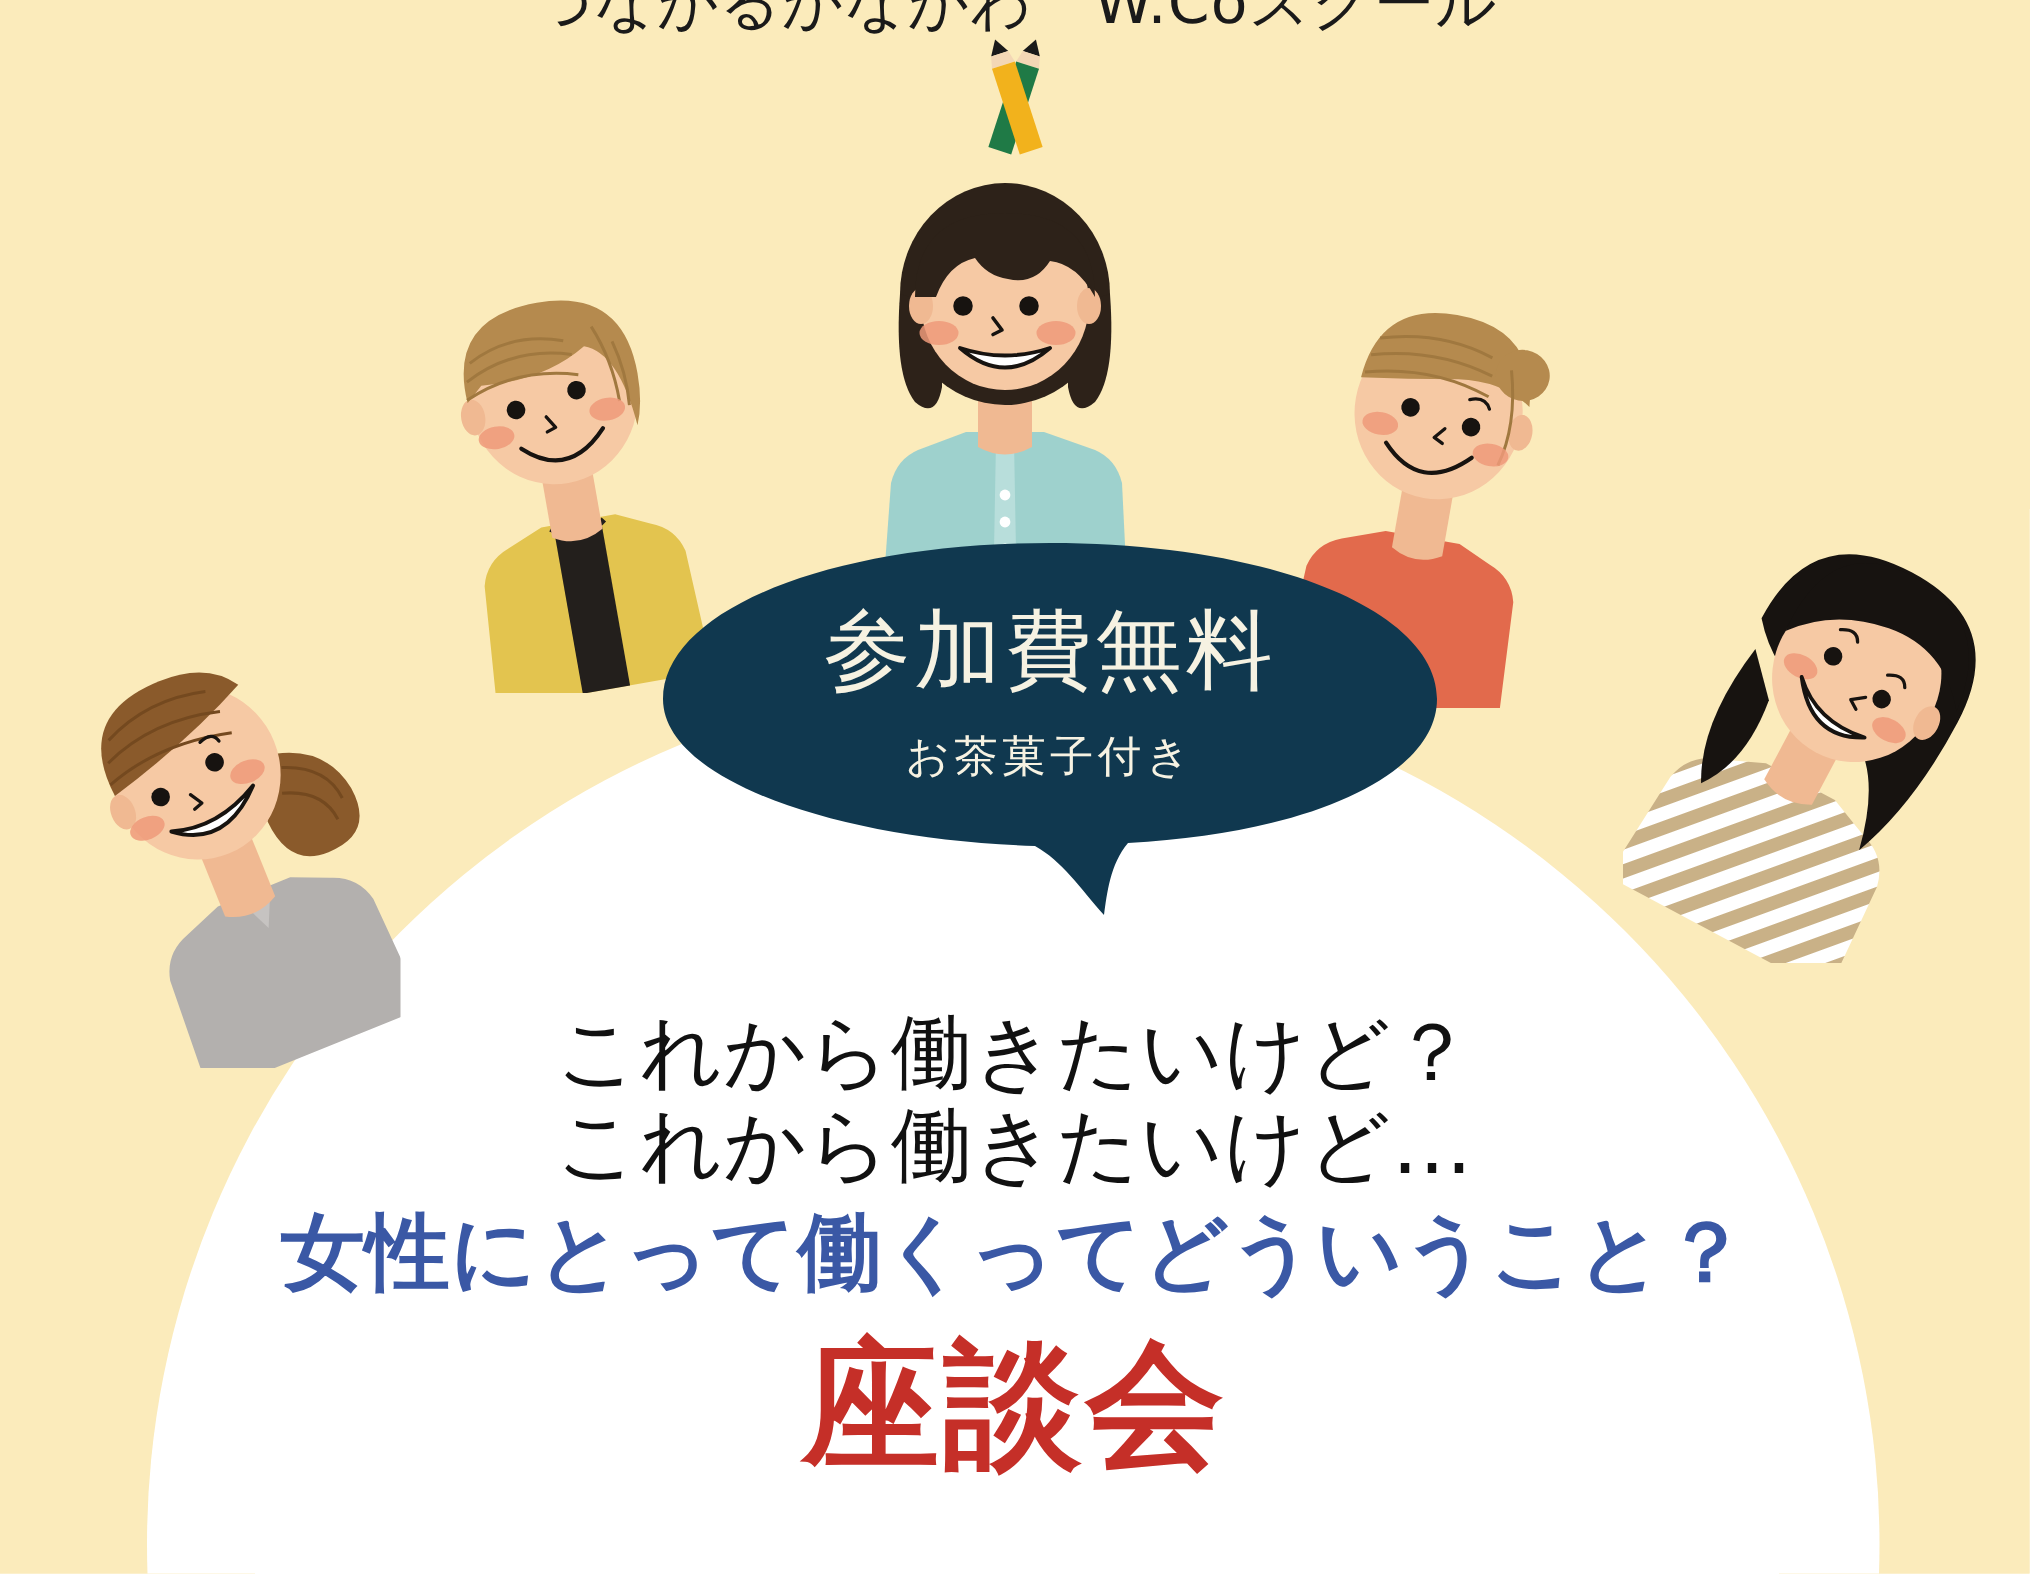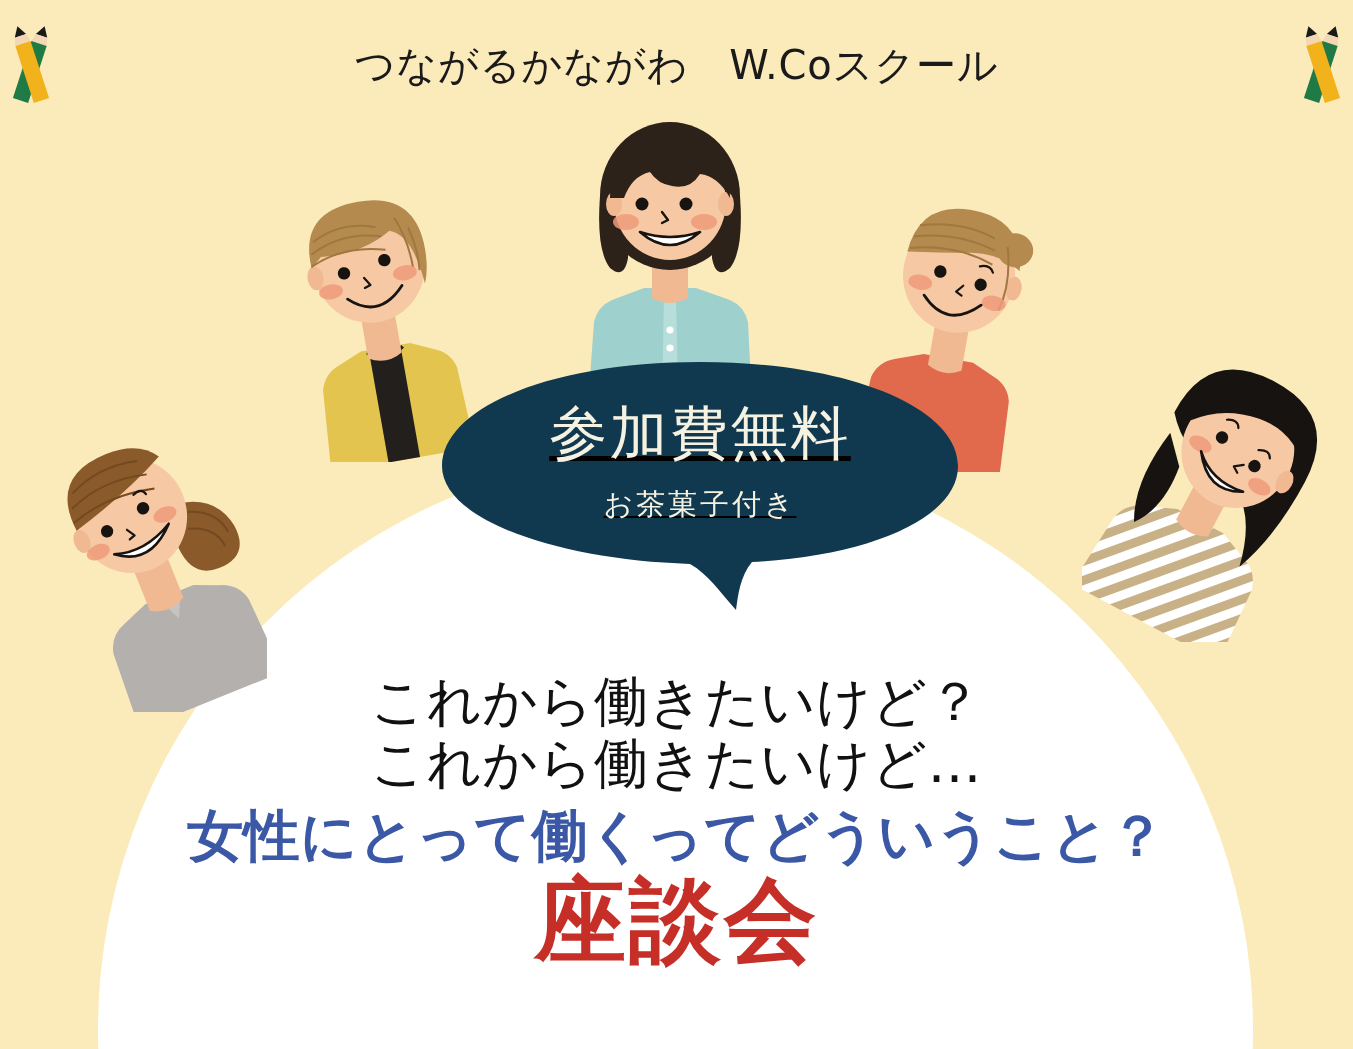--- a/index.html
+++ b/index.html
@@ -6,21 +6,21 @@
   body{
     width:1353px;height:1049px;overflow:hidden;
     background:#fbebbb;
     font-family:"DejaVu Sans","Liberation Sans",sans-serif;
     position:relative;
   }
   #poster{position:absolute;inset:0;overflow:hidden;background:#fbebbb;}
 
   
   .header{position:absolute;top:22px;left:0;width:100%;height:86px;z-index:40;
-          display:flex;align-items:center;justify-content:space-between;gap:0;}
+          display:flex;align-items:center;justify-content:flex-end;gap:0;flex-direction:column;}
   .pencil-pair{width:62px;height:86px;flex:0 0 auto;}
   .header-title{
     font-size:40px;letter-spacing:.02em;color:#1a1a1a;font-weight:500;
     white-space:pre;line-height:1;padding:0 22px;
     font-family:"DejaVu Sans","Liberation Sans",sans-serif;
   }
 
   
   .white-circle{
     position:absolute;left:98px;top:452px;width:1155px;height:1155px;
@@ -32,39 +32,39 @@
   .p-center{left:556px;top:104px;width:228px;height:300px;z-index:24;}
   .p-leftmid{left:272px;top:172px;width:215px;height:290px;z-index:23;}
   .p-rightmid{left:842px;top:182px;width:215px;height:290px;z-index:23;}
   .p-farleft{left:42px;top:412px;width:225px;height:300px;z-index:22;}
   .p-farright{left:1082px;top:342px;width:272px;height:300px;z-index:22;}
 
   
   .bubble{position:absolute;left:440px;top:360px;width:520px;height:250px;z-index:30;}
   .bubble-text{position:absolute;left:440px;top:360px;width:520px;height:250px;z-index:31;
                display:flex;flex-direction:column;align-items:center;
-               pointer-events:none;text-decoration:underline;}
+               pointer-events:none;}
   .bubble-main{margin-top:44px;font-size:58px;color:#f6f2e2;letter-spacing:.04em;
                font-weight:500;line-height:1;}
   .bubble-sub{margin-top:28px;font-size:29px;color:#f6f2e2;letter-spacing:.10em;
               font-weight:400;line-height:1;}
 
   
   .copy{position:absolute;left:0;top:672px;width:100%;z-index:35;text-align:center;}
   .copy-line{
     font-size:54px;line-height:1.12;color:#111111;font-weight:500;letter-spacing:.01em;
     white-space:nowrap;
   }
   .copy-line.l2{margin-top:2px;}
   .copy-blue{
     margin-top:10px;font-size:56px;line-height:1.1;color:#3a58a5;font-weight:600;
     letter-spacing:.01em;white-space:nowrap;
   }
   .copy-red{
-    margin-top:6px;font-size:92px;line-height:1.05;color:#c52f28;font-weight:800;
+    margin-top:22px;font-size:92px;line-height:1.05;color:#c52f28;font-weight:800;
     letter-spacing:.03em;white-space:nowrap;
   }
   .copy-bottom{
     margin-top:10px;font-size:28px;line-height:1.1;color:#2b2b2b;font-weight:500;
     white-space:nowrap;opacity:1;
   }
 </style>
 </head>
 <body>
 

